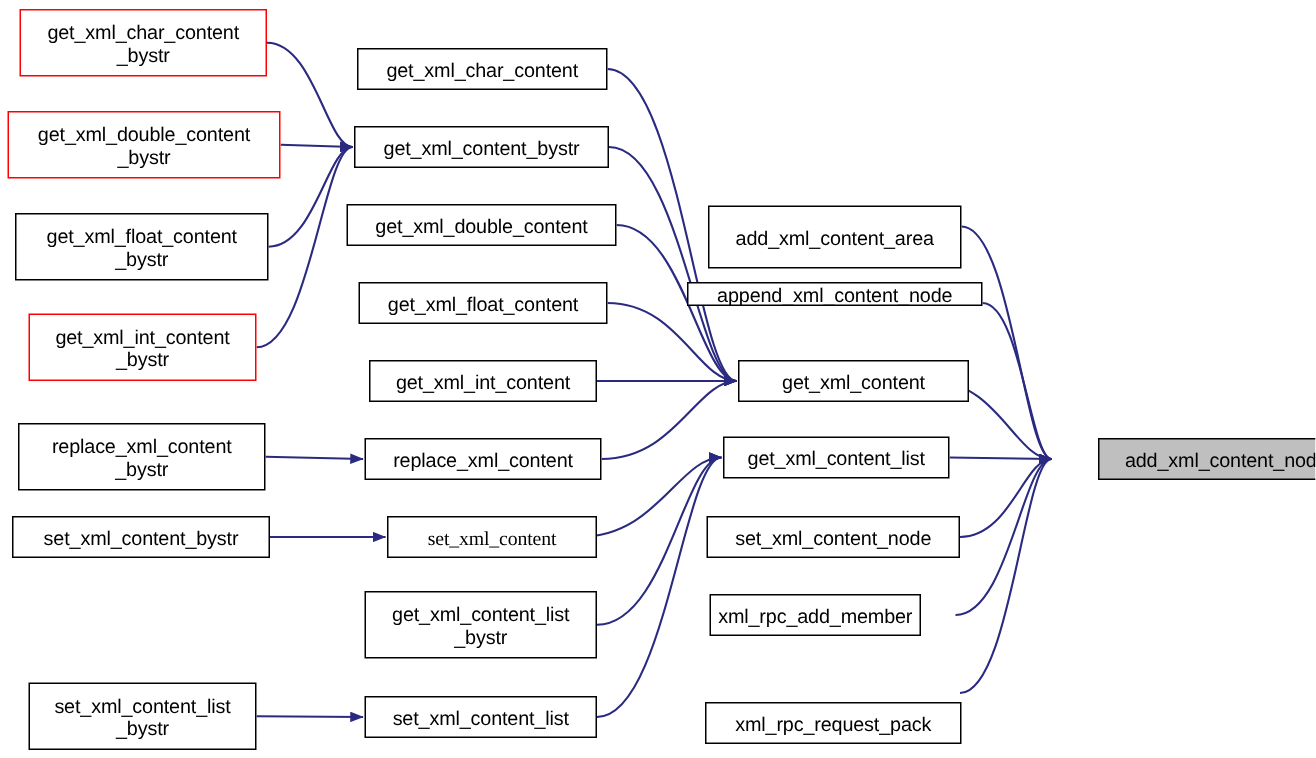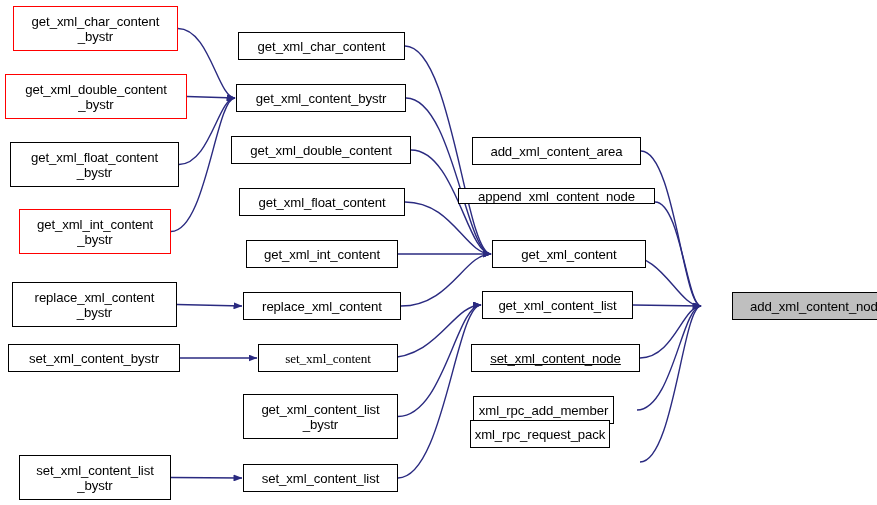--- a/index.html
+++ b/index.html
@@ -99,22 +99,22 @@
       <div class="node" style="left: 238px; top: 32px; width: 167px; height: 28px;">get_xml_char_content</div>
       <div class="node" style="left: 236px; top: 84px; width: 170px; height: 28px; text-align: center;">get_xml_content_bystr</div>
       <div class="node" style="left: 231px; top: 136px; width: 180px; height: 28px;">get_xml_double_content</div>
       <div class="node" style="left: 239px; top: 188px; width: 166px; height: 28px;">get_xml_float_content</div>
       <div class="node" style="left: 246px; top: 240px; width: 152px; height: 28px;">get_xml_int_content</div>
       <div class="node" style="left: 243px; top: 292px; width: 158px; height: 28px;">replace_xml_content</div>
       <div class="node" style="left: 258px; top: 344px; width: 140px; height: 28px; font-family: Liberation Serif, serif;">set_xml_content</div>
       <div class="node" style="left: 243px; top: 394px; width: 155px; height: 45px;">get_xml_content_list
 _bystr</div>
       <div class="node" style="left: 243px; top: 464px; width: 155px; height: 28px;">set_xml_content_list</div>
-      <div class="node" style="left: 472px; top: 137px; width: 169px; height: 28px;">add_xml_content_area</div>
+      <div class="node" style="left: 472px; top: 137px; width: 169px; height: 42px;">add_xml_content_area</div>
       <div class="node" style="left: 458px; top: 188px; width: 197px; height: 16px;">append_xml_content_node</div>
       <div class="node" style="left: 492px; top: 240px; width: 154px; height: 28px;">get_xml_content</div>
       <div class="node" style="left: 482px; top: 291px; width: 151px; height: 28px;">get_xml_content_list</div>
-      <div class="node" style="left: 471px; top: 344px; width: 169px; height: 28px; text-decoration: underline;">set_xml_content_node</div>
+      <div class="node" style="left: 471px; top: 344px; width: 169px; height: 28px;">set_xml_content_node</div>
       <div class="node" style="left: 473px; top: 396px; width: 141px; height: 28px;">xml_rpc_add_member</div>
-      <div class="node" style="left: 470px; top: 420px; width: 140px; height: 28px;">xml_rpc_request_pack</div>
+      <div class="node" style="left: 470px; top: 468px; width: 171px; height: 28px;">xml_rpc_request_pack</div>
       <div class="node highlight" style="left: 732px; top: 292px; width: 171px; height: 28px;">add_xml_content_node</div>
     </div>
 </div>
 
 </body></html>

